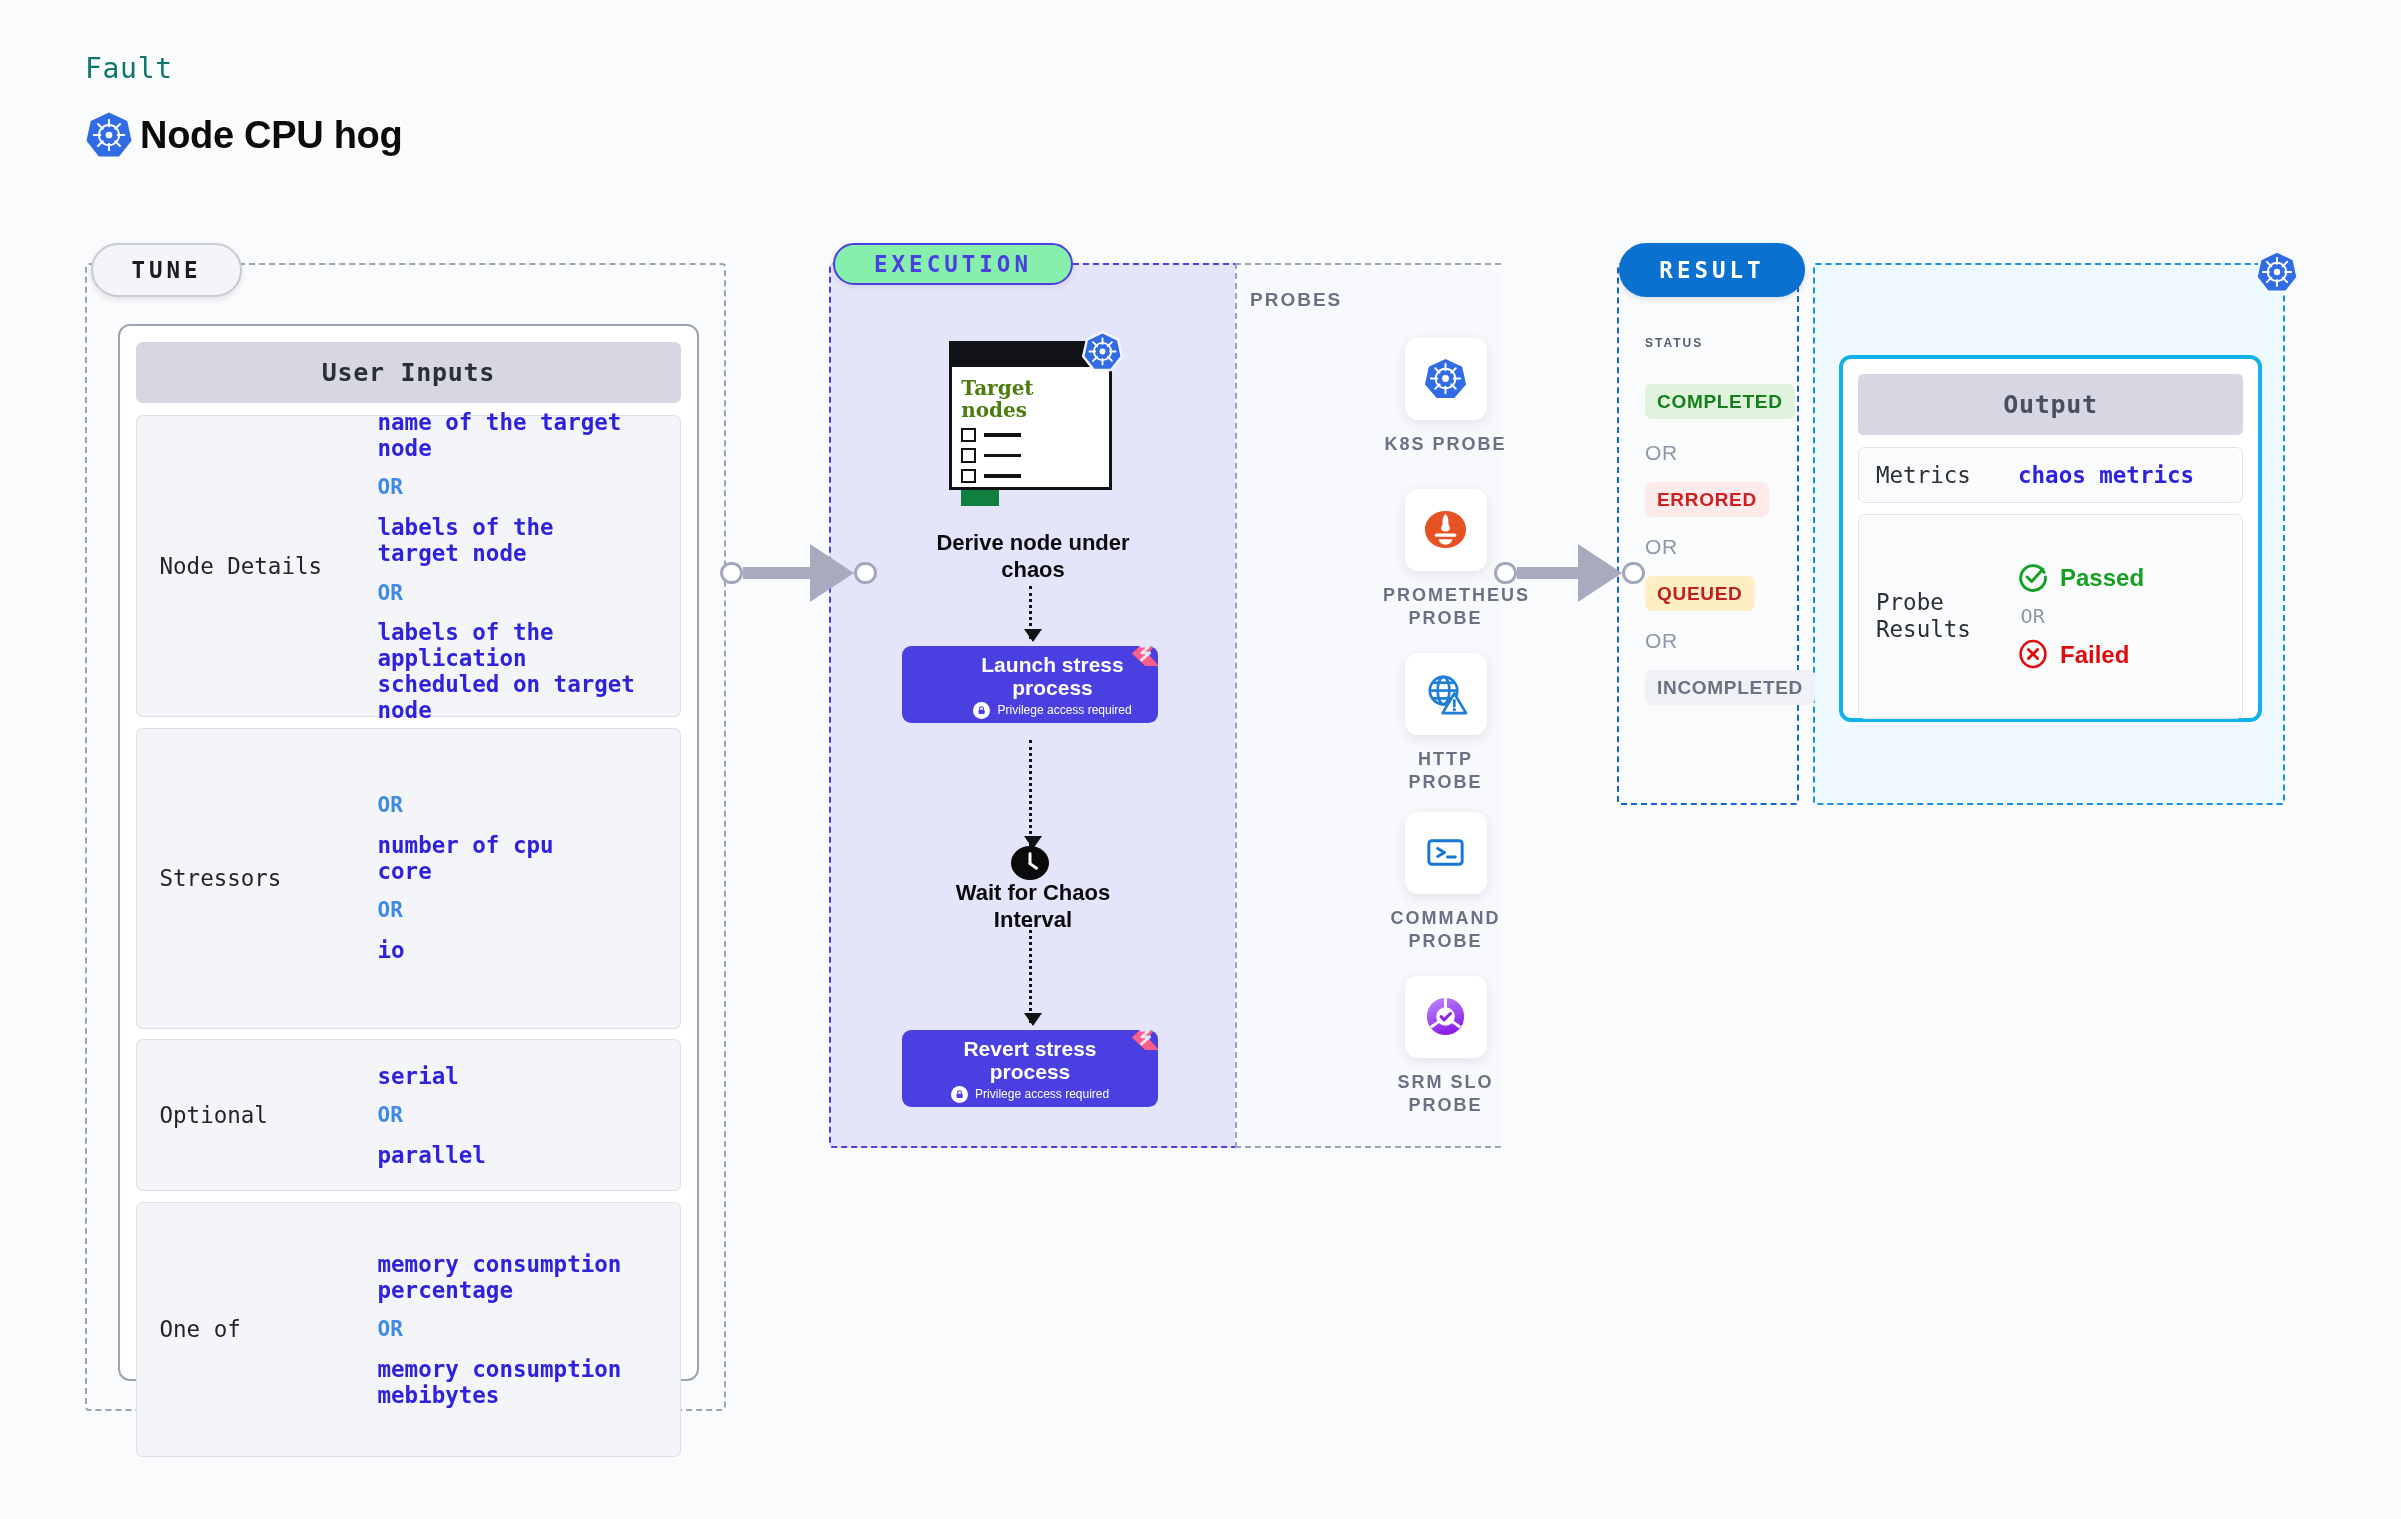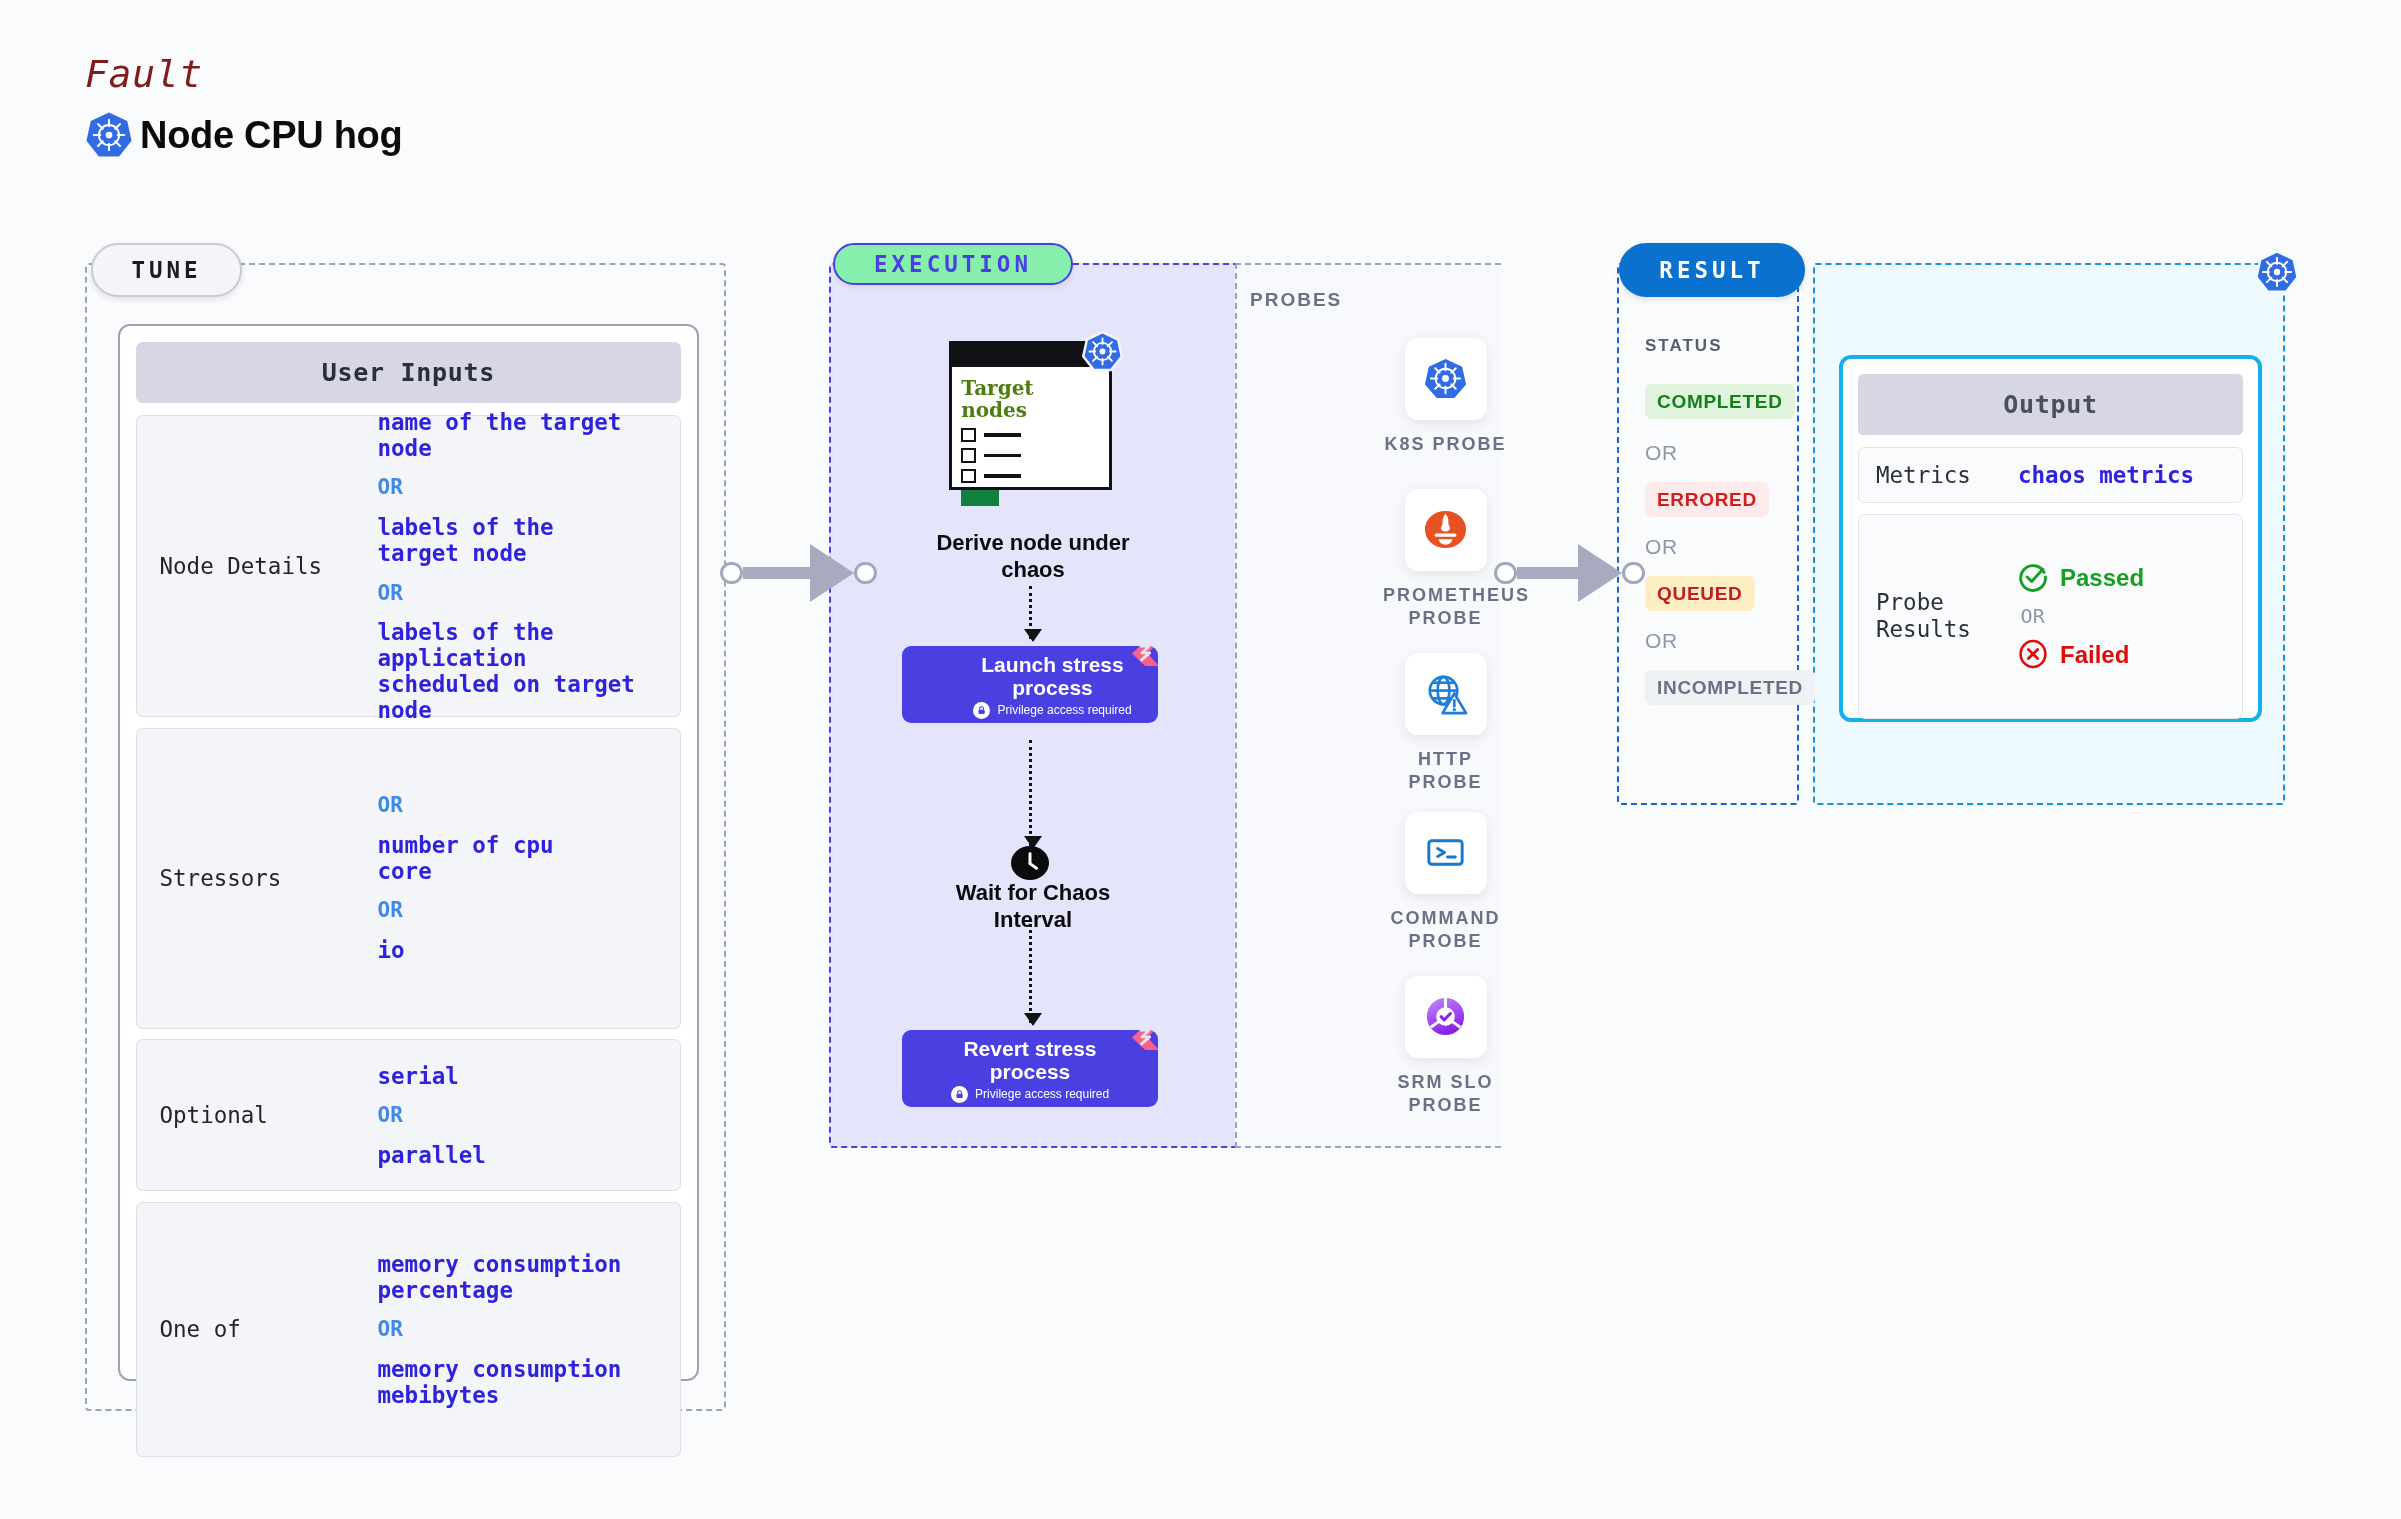--- a/index.html
+++ b/index.html
@@ -8,21 +8,21 @@
     background: #fafbfc;
     font-family: "Liberation Sans", sans-serif;
     overflow: hidden;
   }
   .stage { position: relative; width: 2401px; height: 1519px; }
 
   
   #fault-label {
     position: absolute; left: 85px; top: 52px;
     font-family: "DejaVu Sans Mono", monospace;
-    font-size: 38px; color: #7f1d1d; letter-spacing: 0.7px; font-style: italic;
+    font-size: 28px; color: #0f766e; letter-spacing: 0.7px;
   }
   #fault-title-row {
     position: absolute; left: 85px; top: 111px;
     display: flex; align-items: center; gap: 7px;
   }
   #fault-title {
     font-size: 38px; font-weight: 700; color: #0b0b0d;
     letter-spacing: -0.3px;
   }
   .k8s-logo { display: block; }
@@ -211,21 +211,21 @@
   }
   #probe-0 { top: 338px; }
   #probe-1 { top: 489px; }
   #probe-2 { top: 653px; }
   #probe-3 { top: 812px; }
   #probe-4 { top: 976px; }
 
   
   #status-label {
     position: absolute; left: 1645px; top: 336px;
-    font-size: 17px; font-weight: 700; color: #575d70; letter-spacing: 2px;
+    font-size: 12px; font-weight: 700; color: #575d70; letter-spacing: 2px;
   }
   .status-badge {
     position: absolute; left: 1645px;
     border-radius: 6.6px; padding: 6.6px 12px;
     font-size: 19px; font-weight: 700; letter-spacing: 0.7px;
     display: inline-block;
   }
   .status-or {
     position: absolute; left: 1645px;
     font-size: 21px; font-weight: 400; color: #9097a8; letter-spacing: 0.7px;

